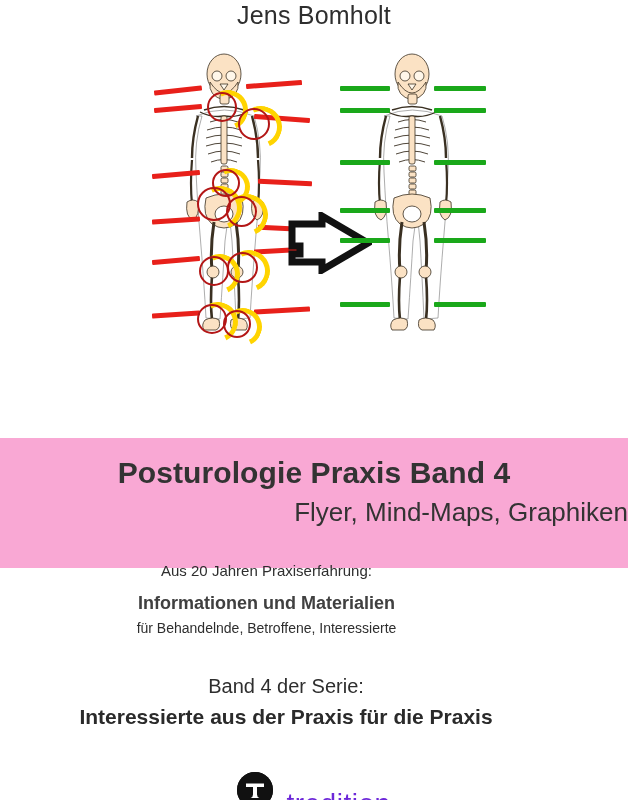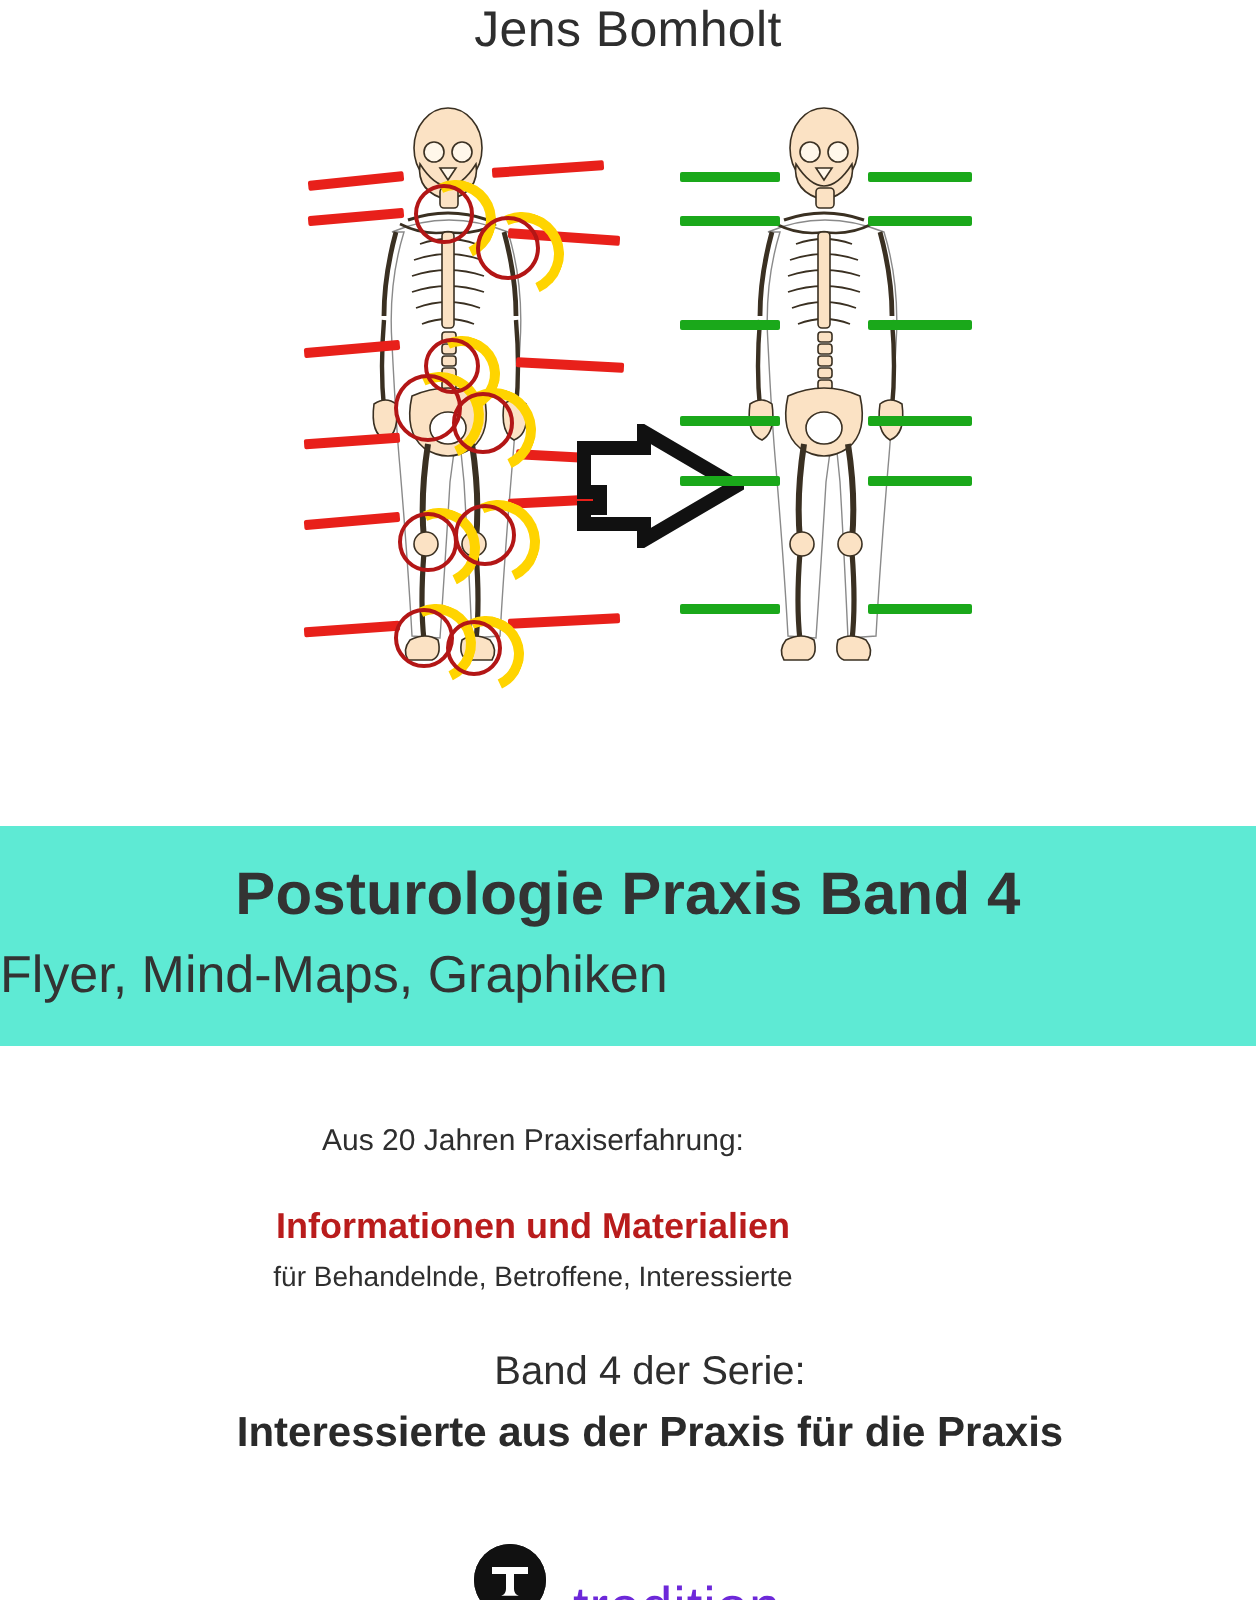--- a/index.html
+++ b/index.html
@@ -104,44 +104,44 @@
     text-align: center;
     font-size: 23px;
     font-weight: 400;
     color: #2e2e2e;
     line-height: 32px;
   }
 
   
   .title-band {
     position: absolute;
-    top: 413px;
-    left: 0;
-    width: 628px;
-    height: 110px;
-    background: #5eead4;
+    top: 438px;
+    left: 0;
+    width: 628px;
+    height: 130px;
+    background: #f9a8d4;
   }
   .title-main {
     position: absolute;
     top: 16px;
     left: 0;
     width: 628px;
     text-align: center;
     font-size: 30px;
     font-weight: 700;
     letter-spacing: 0.1px;
     color: #333333;
     line-height: 38px;
   }
   .title-sub {
     position: absolute;
     top: 57px;
     left: 0;
     width: 628px;
-    text-align: left;
+    text-align: right;
     font-size: 26px;
     font-weight: 400;
     color: #333333;
     line-height: 34px;
   }
 
   
   .mid-block {
     position: absolute;
     top: 560px;
@@ -151,40 +151,39 @@
   }
   .mid-1 {
     font-size: 15px;
     font-weight: 400;
     color: #2e2e2e;
     line-height: 22px;
   }
   .mid-2 {
     font-size: 18px;
     font-weight: 700;
-    color: #b91c1c;
+    color: #404040;
     line-height: 26px;
-    margin-top: 18px;
+    margin-top: 8px;
   }
   .mid-3 {
     font-size: 14px;
     font-weight: 400;
     color: #2e2e2e;
     line-height: 22px;
     margin-top: 1px;
   }
 
   
   .series-block {
     position: absolute;
     top: 672px;
     left: 0;
     width: 572px;
     text-align: center;
-    margin-left: 39px;
   }
   .series-1 {
     font-size: 20px;
     font-weight: 400;
     color: #2e2e2e;
     line-height: 28px;
   }
   .series-2 {
     font-size: 21px;
     font-weight: 700;

